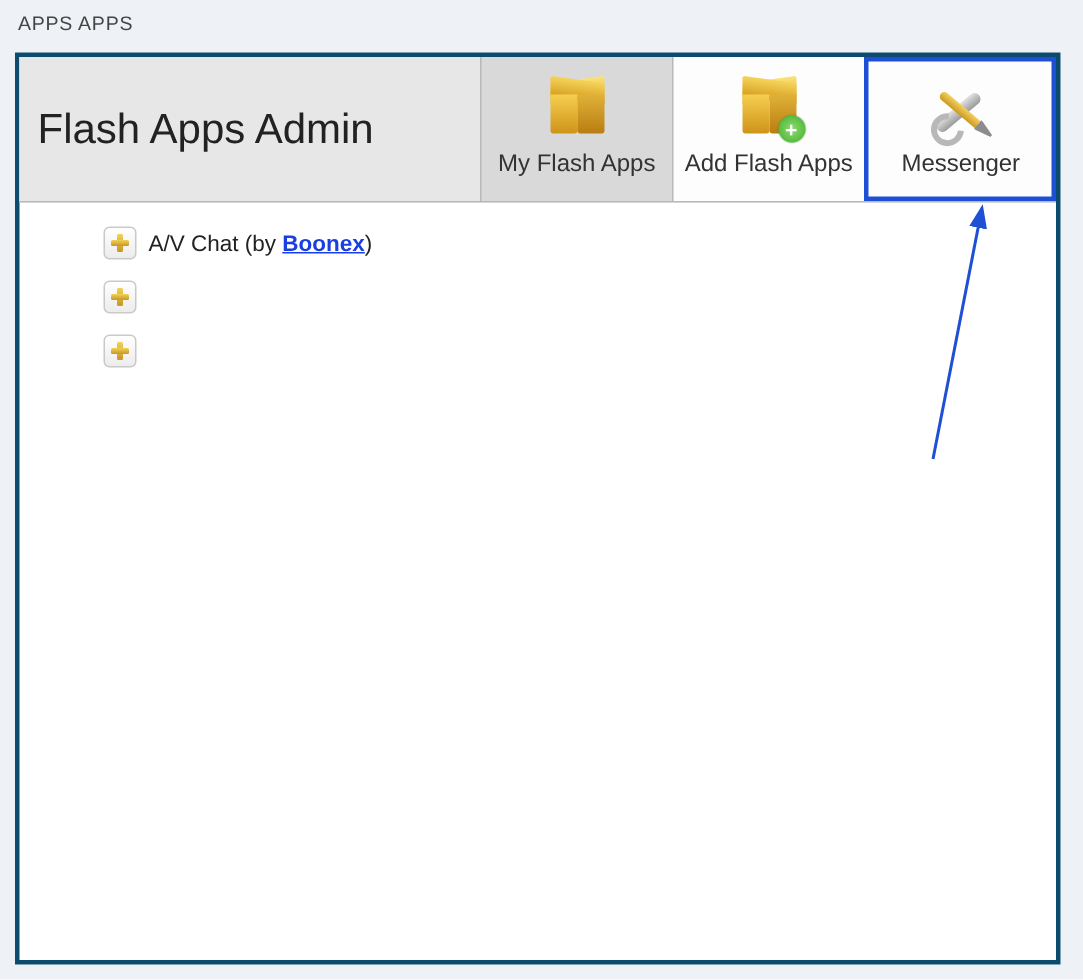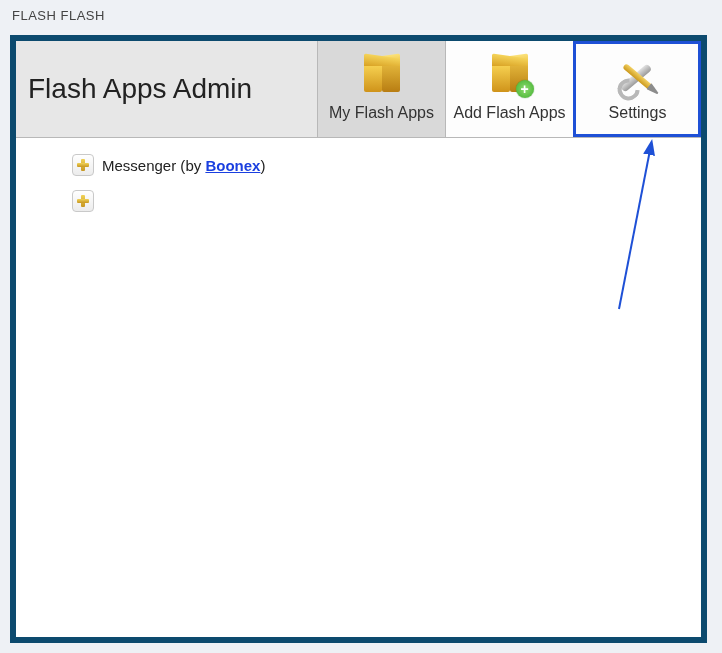--- a/index.html
+++ b/index.html
@@ -12,21 +12,21 @@
       color: #333;
     }
     .page-title {
       font-size: 13px;
       color: #444;
       letter-spacing: 0.5px;
       margin-bottom: 12px;
       padding-left: 2px;
     }
     .panel {
-      border: 6px solid #0c4a6e;
+      border: 3px solid #0c4a6e;
       background: #fff;
       width: 697px;
       height: 608px;
       position: relative;
     }
     .header-row {
       display: flex;
       align-items: stretch;
       height: 97px;
       border-bottom: 1px solid #b8b8b8;
@@ -197,21 +197,21 @@
       top: 98px;
       right: 20px;
       width: 80px;
       height: 180px;
       pointer-events: none;
     }
   </style>
 </head>
 <body>
 
-<div class="page-title">FLASH FLASH</div>
+<div class="page-title">APPS APPS</div>
 
 <div class="panel">
 
   <div class="header-row">
     <div class="header-title">Flash Apps Admin</div>
 
     <div id="tabs-container"></div>
   <div class="tab active">
         <div class="box-icon">
           <div class="box-top"></div>
@@ -229,30 +229,35 @@
           <div class="box-side"></div>
           <div class="box-plus">+</div>
         </div>
         <div class="tab-label">Add Flash Apps</div>
       </div>
       <div class="tab highlight">
         <div class="tools-icon">
           <div class="wrench"></div>
           <div class="screwdriver"></div>
         </div>
-        <div class="tab-label">Settings</div>
+        <div class="tab-label">Messenger</div>
       </div>
     </div>
 
   <div class="apps-list" id="apps-list">
       <div class="app-row">
         <div class="expand-btn">
           <div class="plus-mini"></div>
         </div>
-        <span><span class="app-name">Messenger</span> (<span class="by-text">by</span> <span class="vendor-link">Boonex</span>)</span>
+        <span><span class="app-name">A/V Chat</span> (<span class="by-text">by</span> <span class="vendor-link">Boonex</span>)</span>
+      </div>
+      <div class="app-row">
+        <div class="expand-btn">
+          <div class="plus-mini"></div>
+        </div>
       </div>
       <div class="app-row">
         <div class="expand-btn">
           <div class="plus-mini"></div>
         </div>
       </div>
     </div>
 
   <svg class="arrow-svg" viewBox="0 0 80 180">
     <defs>

